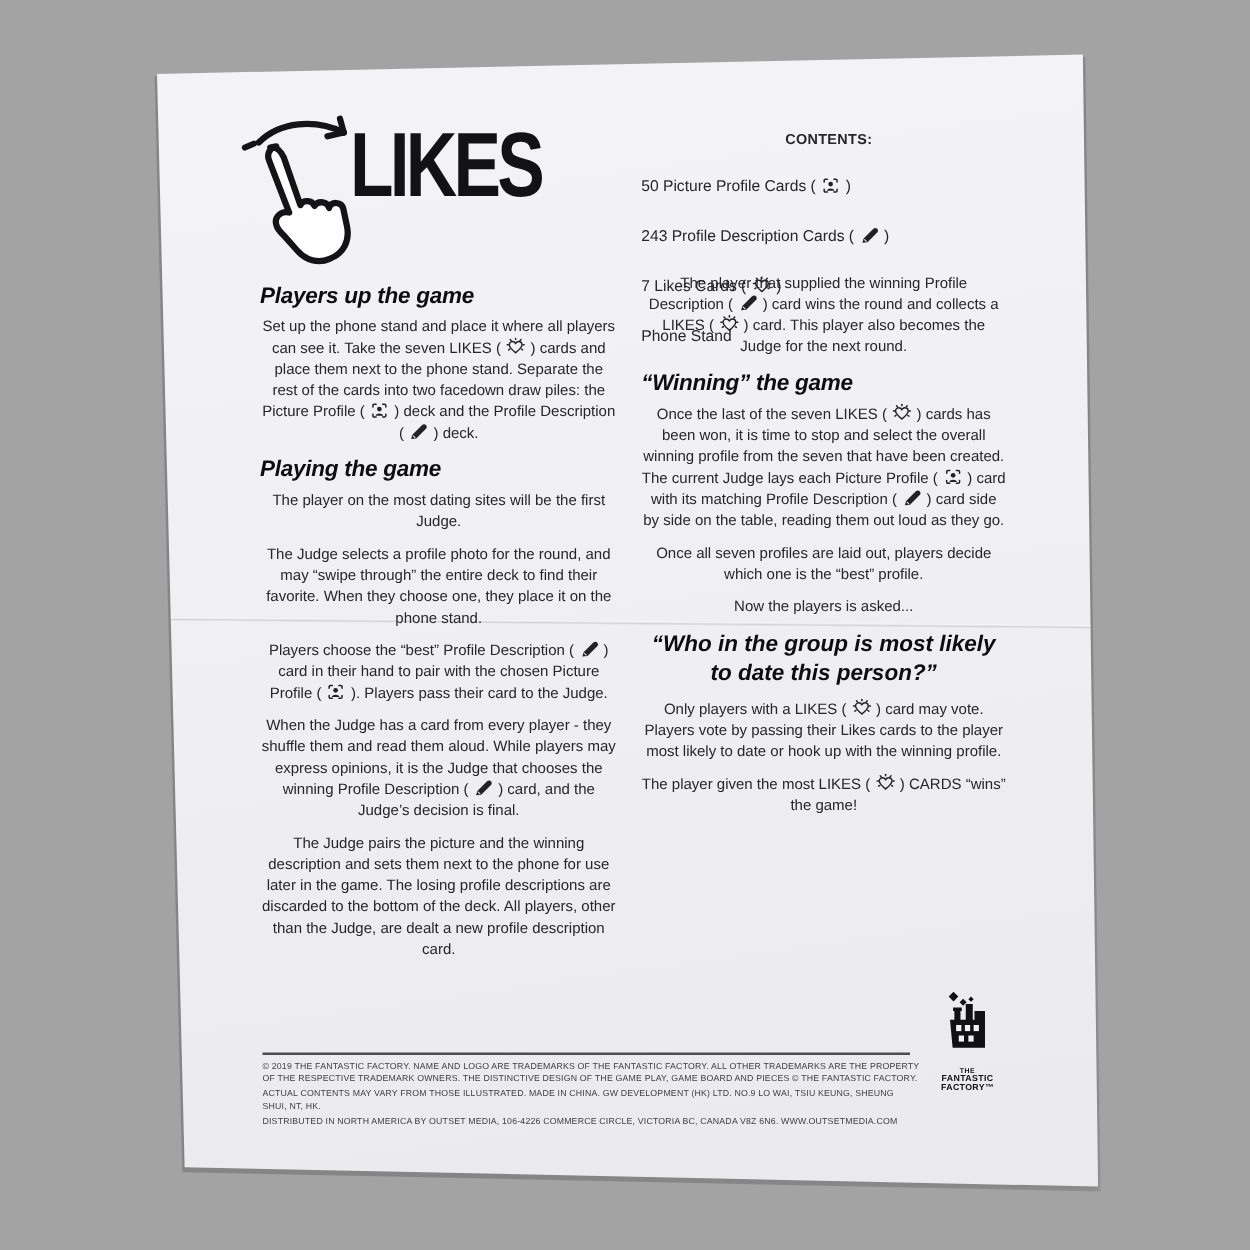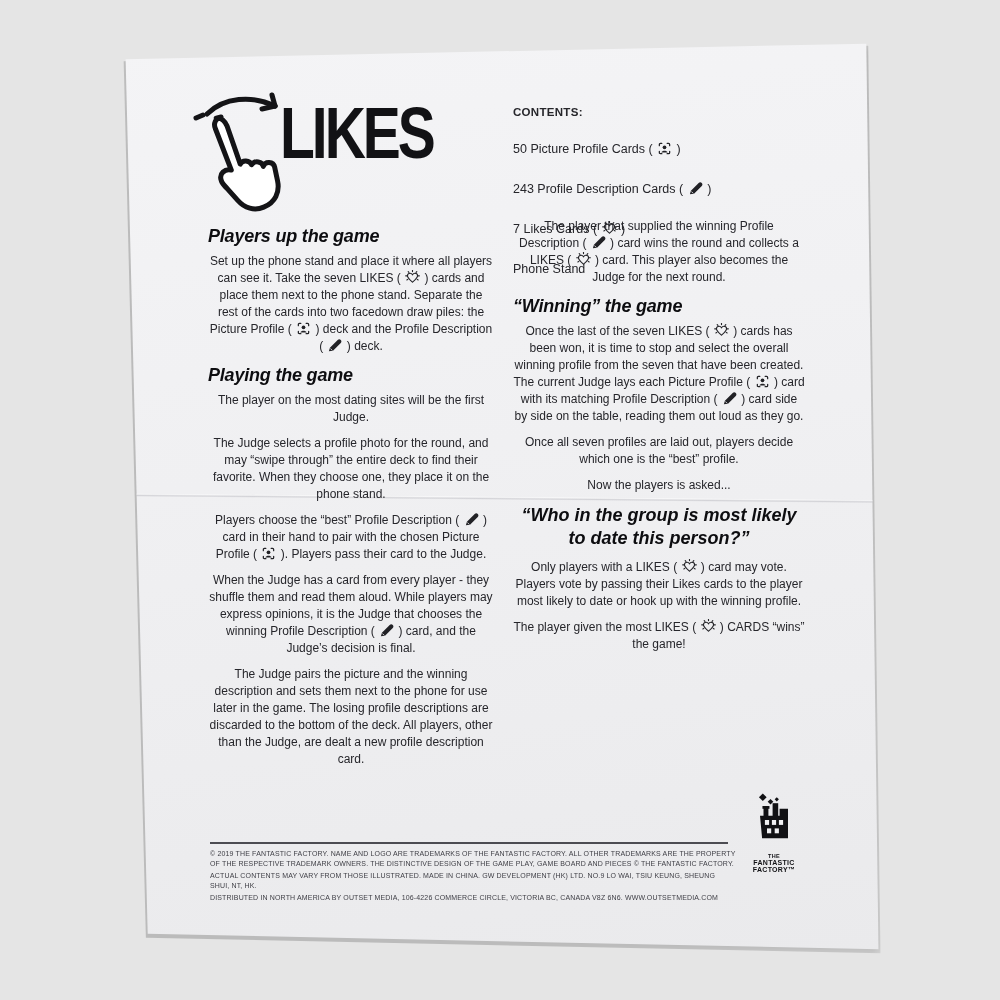--- a/index.html
+++ b/index.html
@@ -1,34 +1,34 @@
 <!DOCTYPE html>
 <html><head>
 <meta charset="utf-8">
 <style>
   html,body{margin:0;padding:0;width:1000px;height:1000px;background:#ffffff;overflow:hidden;
     font-family:"Liberation Sans", sans-serif;}
-  .scene{position:relative;width:1000px;height:1000px;background:#e5e5e5;}
+  .scene{position:relative;width:1000px;height:1000px;background:#a3a3a3;}
 
   .paper-shadow{position:absolute;left:116px;top:42px;width:766px;height:914px;
     clip-path:polygon(1% 2.1%, 98.2% 0.4%, 99.8% 99.7%, 3.9% 98%);
     background:rgba(0,0,0,0.18);filter:blur(6px);}
   .paper{position:absolute;left:118px;top:40px;width:762px;height:912px;
     clip-path:polygon(1% 2.1%, 98.2% 0.4%, 99.8% 99.7%, 3.9% 98%);
     background:linear-gradient(172deg,#f4f4f6 0%,#f0f0f2 45%,#eaeaec 100%);}
   .crease{position:absolute;left:0;width:100%;top:457px;height:3px;
     background:linear-gradient(180deg,rgba(255,255,255,0.8),rgba(140,140,150,0.28) 55%,rgba(255,255,255,0));
     transform:rotate(0.5deg);}
 
   .logo-hand{position:absolute;left:72px;top:48px;width:100px;height:126px;}
   .logo-title{position:absolute;left:162px;top:50px;font-size:57px;font-weight:900;
     letter-spacing:-3px;color:#121215;transform:scaleY(1.28);transform-origin:left top;}
 
   .contents{position:absolute;left:395px;top:66px;width:300px;color:#26262b;}
-  .contents-heading{font-size:11.5px;font-weight:bold;letter-spacing:0.3px;margin-bottom:4px;}
+  .contents-heading{font-size:11.5px;font-weight:bold;letter-spacing:0.3px;margin-bottom:4px;text-align:center;}
   .contents-item{font-size:12.5px;line-height:18px;margin-top:22px;}
 
   .col{position:absolute;color:#26262b;}
   .col-left{left:90px;top:186px;width:286px;}
   .col-right{left:395px;top:178px;width:292px;}
   .sec-h{font-size:18px;font-weight:800;font-style:italic;color:#0d0d10;
     letter-spacing:-0.2px;margin:10px 0 6px;}
   .sec-h.first{margin-top:0;}
   .para{font-size:12px;line-height:17px;margin:0 0 9px;text-align:center;}
   .q-h{font-size:18px;font-weight:800;font-style:italic;color:#0d0d10;text-align:center;

